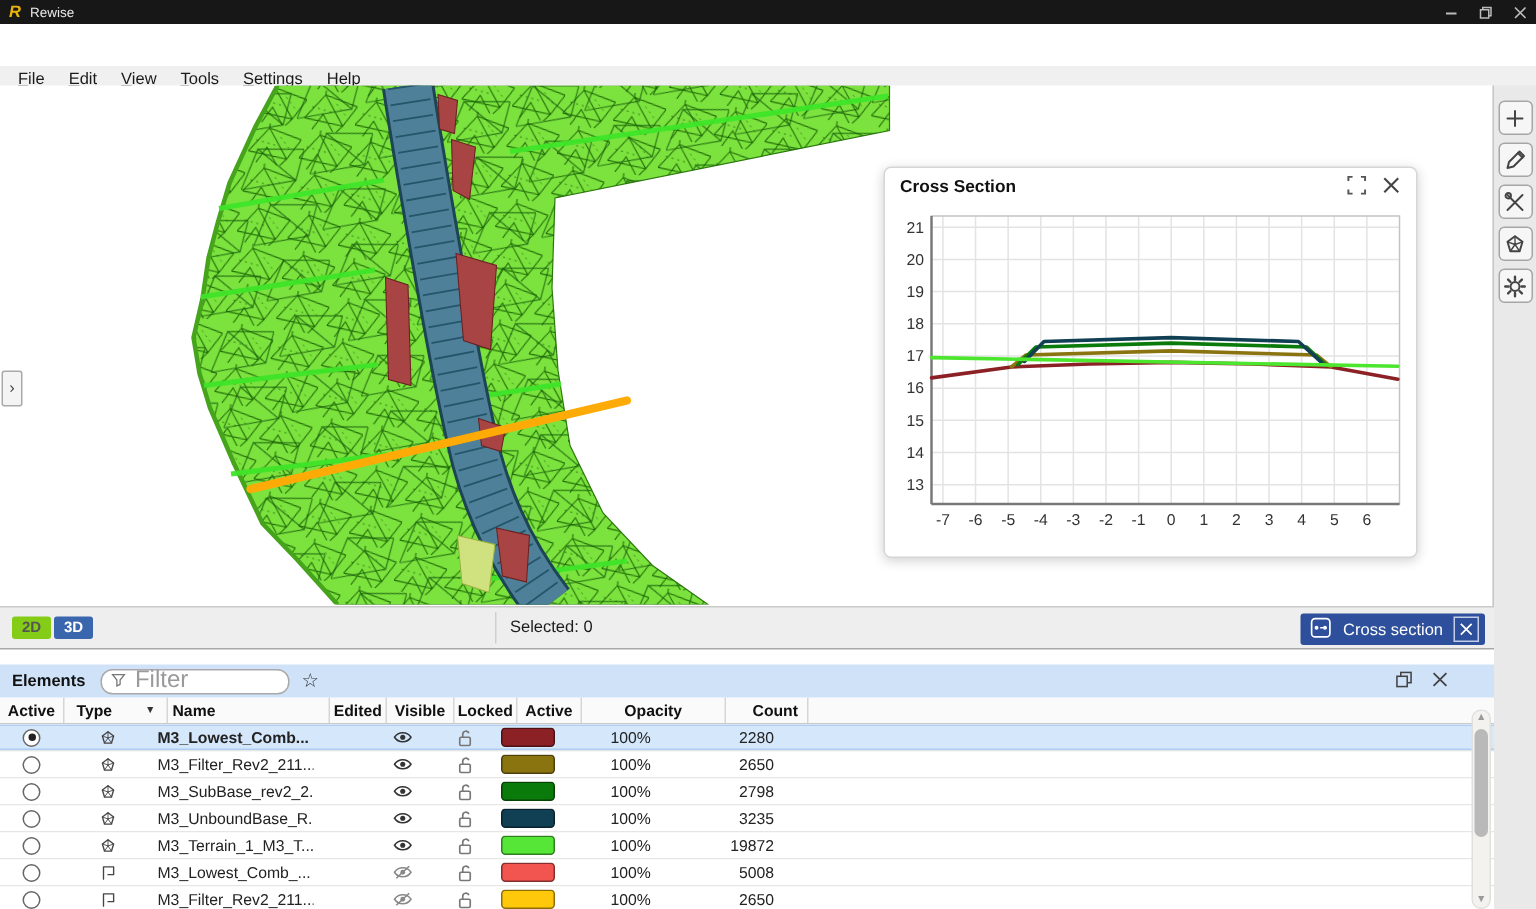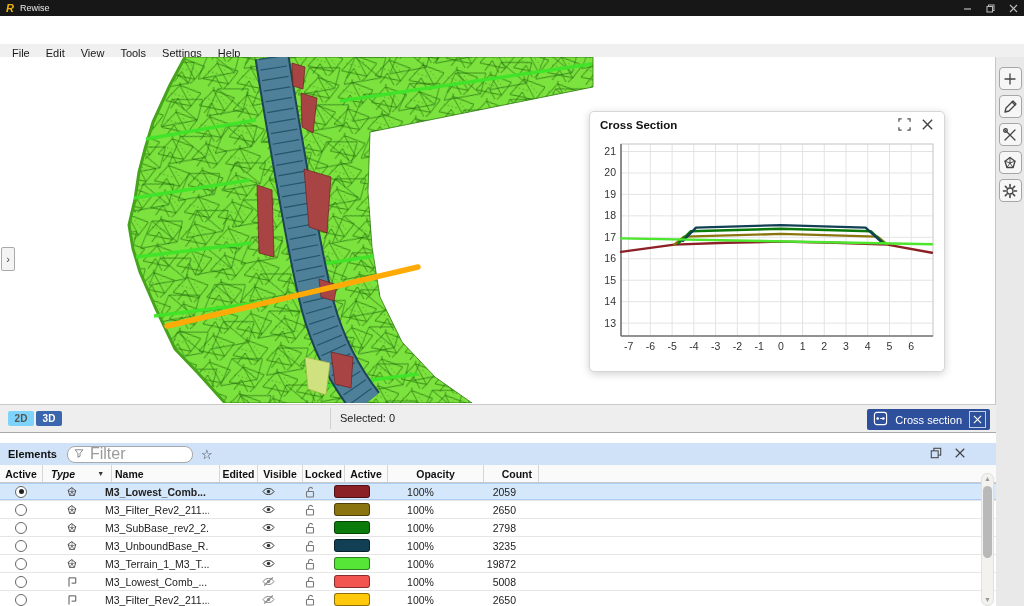--- a/index.html
+++ b/index.html
@@ -37,21 +37,21 @@
   .cs-panel{position:absolute;left:589px;top:54px;width:354px;height:259px;background:#fff;border:1px solid #d6d6d6;
             border-radius:5px;box-shadow:0 2px 8px rgba(0,0,0,.18);}
   .cs-head{height:26px;display:flex;align-items:center;padding:0 10px;}
   .cs-title{font-weight:bold;font-size:11.5px;color:#111;}
   .cs-head-icons{margin-left:auto;display:flex;gap:10px;color:#444;align-items:center;}
   
   .statusbar{position:absolute;top:404px;left:0;width:996px;height:28px;background:#eeeeee;border-top:1px solid #c9c9c9;}
   .mode-toggle{position:absolute;left:8px;top:6px;display:flex;gap:2px;}
   .mode-btn{height:15px;min-width:20px;display:flex;align-items:center;justify-content:center;border-radius:2px;
             font-size:10px;font-weight:bold;padding:0 3px;}
-  .mode-btn.inactive{background:#7dd3fc;color:#555;}
+  .mode-btn.inactive{background:#84cc16;color:#555;}
   .mode-btn.active{background:#3a66ad;color:#fff;}
   .sb-divider{position:absolute;left:330px;top:3px;width:1px;height:21px;background:#cfcfcf;}
   .sb-selected{position:absolute;left:340px;top:7px;color:#1c1c1c;}
   .cs-button{position:absolute;right:6px;top:4px;height:21px;background:#2d4f9c;border-radius:2px;display:flex;
              align-items:center;gap:7px;padding:0 4px 0 6px;color:#fff;}
   .cs-button .label{font-size:11px;}
   .cs-button .xbox{width:15px;height:15px;border:1px solid #c3cde6;display:flex;align-items:center;justify-content:center;}
   
   .elements{position:absolute;top:432px;left:0;width:996px;height:174px;background:#fff;border-top:1px solid #a8a8a8;}
   .el-head{height:22px;background:#cfe2f8;display:flex;align-items:center;padding:0 8px;position:relative;margin-top:10px;}
@@ -62,21 +62,21 @@
   .filter-box input::placeholder{color:#9a9a9a;}
   .star{margin-left:8px;font-size:13px;color:#333;}
   .el-head-icons{position:absolute;right:30px;display:flex;gap:12px;color:#444;align-items:center;}
   .grid-head{height:17px;display:flex;background:#fafafa;border-bottom:1px solid #c9c9c9;font-weight:bold;font-size:10.5px;color:#111;}
   .grid-head .cell{border-right:1px solid #d6d6d6;display:flex;align-items:center;}
   .row{height:17px;display:flex;border-bottom:1px solid #e6e6e6;background:#fff;align-items:center;font-size:10.5px;}
   .row.selected{background:#d5e7fb;box-shadow:inset 0 1px 0 #aecdf2, inset 0 -1px 0 #aecdf2;}
   .row.selected .c-name{font-weight:bold;}
   .cell{display:flex;align-items:center;overflow:hidden;white-space:nowrap;}
   .c-active{width:42px;justify-content:center;}
-  .c-type{width:60px;justify-content:center;font-style:italic;}
+  .c-type{width:60px;justify-content:center;}
   .c-name{width:104px;padding-left:3px;}
   .c-edited{width:37px;justify-content:center;}
   .c-visible{width:44px;justify-content:center;}
   .c-locked{width:41px;justify-content:center;}
   .c-color{width:42px;justify-content:center;}
   .c-opacity{width:95px;justify-content:center;}
   .c-count{width:48px;justify-content:flex-end;padding-right:6px;}
   .gh-type{padding-left:8px;justify-content:flex-start !important;position:relative;}
   .gh-name{padding-left:3px;justify-content:flex-start !important;}
   .swatch{width:34px;height:11px;border-radius:3px;border:1px solid rgba(0,0,0,.45);}
@@ -527,21 +527,21 @@
             <svg width="11" height="12" viewBox="0 0 11 12" fill="none" stroke="#777" stroke-width="1.1">
               <rect x="1.5" y="5.5" width="7" height="5.5" rx="0.8"></rect>
               <path d="M3.5 5.5V3.6a2.1 2.1 0 0 1 4.1-.7"></path>
             </svg>
           </span>
         </div>
         <div class="cell c-color">
           <span class="swatch" style="background:#8b2025;"></span>
         </div>
         <div class="cell c-opacity">100%</div>
-        <div class="cell c-count">2059</div>
+        <div class="cell c-count">2280</div>
       </div>
       <div class="row">
         <div class="cell c-active">
           <span class="radio"></span>
         </div>
         <div class="cell c-type">
           <span style="display:flex;">
             <svg width="12" height="12" viewBox="0 0 16 16" fill="none" stroke="#444" stroke-width="1.2" stroke-linecap="round" stroke-linejoin="round">
               <path d="M8 2.5 13 6.2 11.1 12.5 4.9 12.5 3 6.2Z"></path>
               <path d="M8 8 8 2.5M8 8 13 6.2M8 8 11.1 12.5M8 8 4.9 12.5M8 8 3 6.2" stroke-width="0.8"></path>

